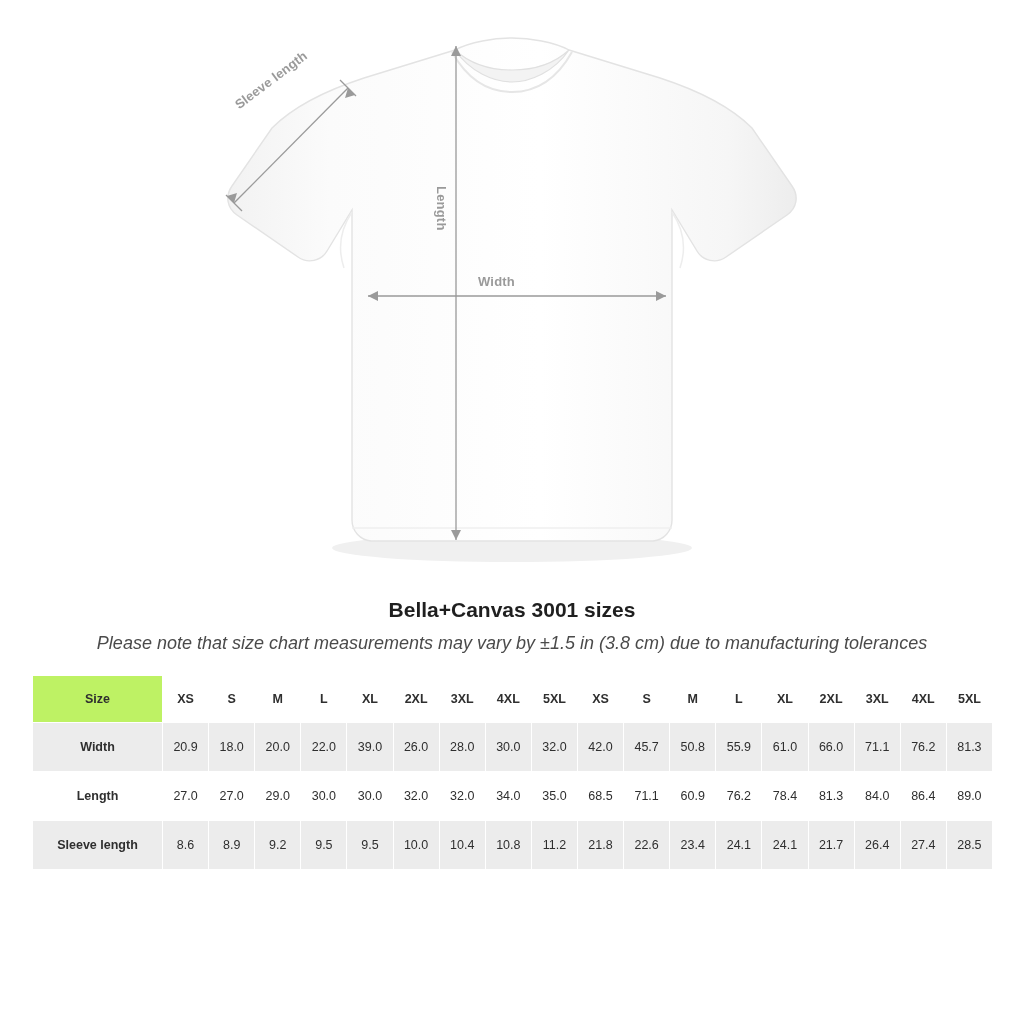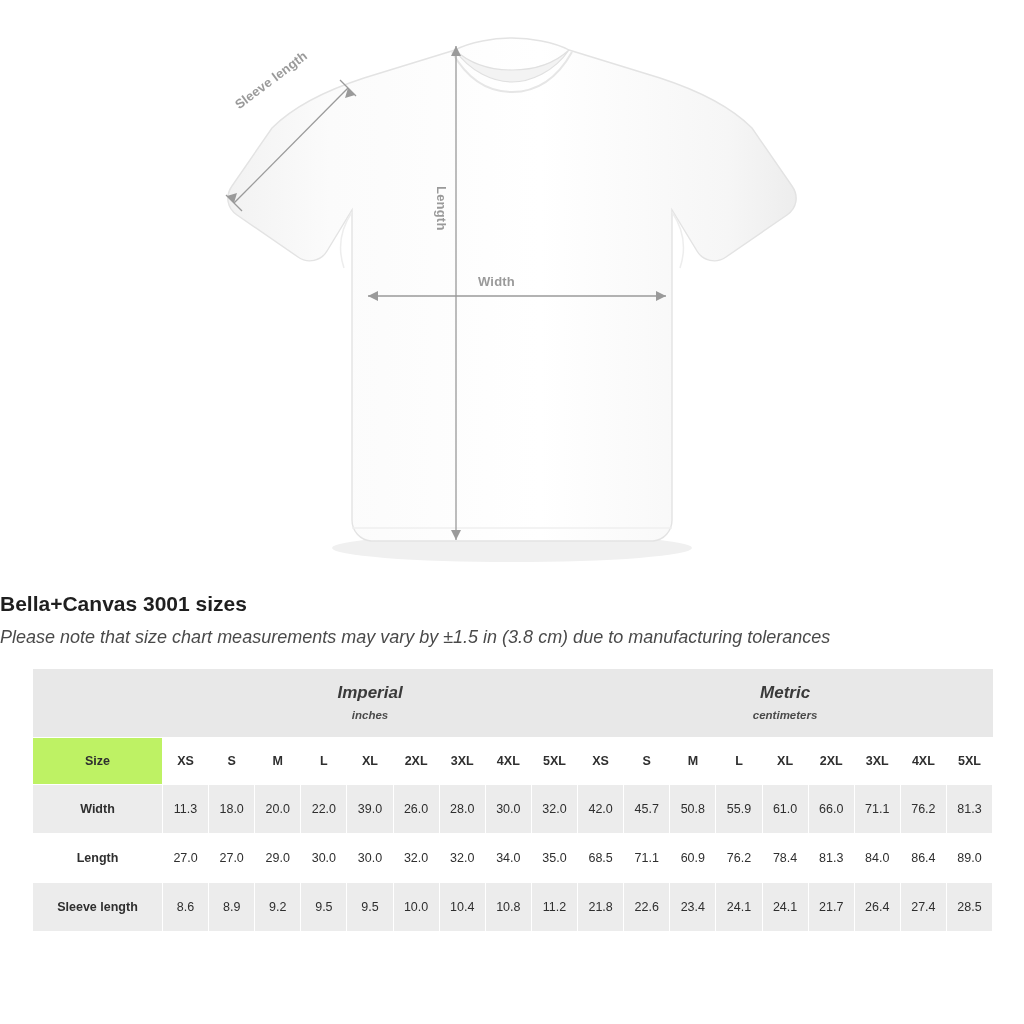--- a/index.html
+++ b/index.html
@@ -48,22 +48,22 @@
     transform-origin: left top;
     width: 70px;
   }
   #label-width {
     left: 478px;
     top: 274px;
   }
 
   
   #titles {
-    text-align: left;
-    margin-top: 12px;
+    text-align: center;
+    margin-top: 18px;
   }
   #chart-title {
     font-size: 21px;
     font-weight: bold;
     color: #1f1f1f;
   }
   #chart-subtitle {
     font-size: 18px;
     font-style: italic;
     color: #4a4a4a;
@@ -227,31 +227,20 @@
         <col style="width: 46.1111px;">
         <col style="width: 46.1111px;">
         <col style="width: 46.1111px;">
         <col style="width: 46.1111px;">
         <col style="width: 46.1111px;">
         <col style="width: 46.1111px;">
         <col style="width: 46.1111px;">
         <col style="width: 46.1111px;">
       </colgroup>
     <thead>
-      <tr class="unitsys-row">
-        <th></th>
-        <th id="imperial-head" colspan="9">
-          <span class="unitsys-title">Imperial</span>
-          <span class="unitsys-sub">inches</span>
-        </th>
-        <th id="metric-head" colspan="9">
-          <span class="unitsys-title">Metric</span>
-          <span class="unitsys-sub">centimeters</span>
-        </th>
-      </tr>
       <tr class="head-row" id="size-header-row">
         <th class="rowhead-cell">Size</th>
       <th>XS</th>
           <th>S</th>
           <th>M</th>
           <th>L</th>
           <th>XL</th>
           <th>2XL</th>
           <th>3XL</th>
           <th>4XL</th>
@@ -263,21 +252,21 @@
           <th>XL</th>
           <th>2XL</th>
           <th>3XL</th>
           <th>4XL</th>
           <th>5XL</th>
         </tr>
     </thead>
     <tbody id="size-table-body">
         <tr class="shade">
           <th class="rowhead-cell">Width</th>
-          <td>11.3</td>
+          <td>20.9</td>
           <td>18.0</td>
           <td>20.0</td>
           <td>22.0</td>
           <td>39.0</td>
           <td>26.0</td>
           <td>28.0</td>
           <td>30.0</td>
           <td>32.0</td>
           <td>42.0</td>
           <td>45.7</td>

